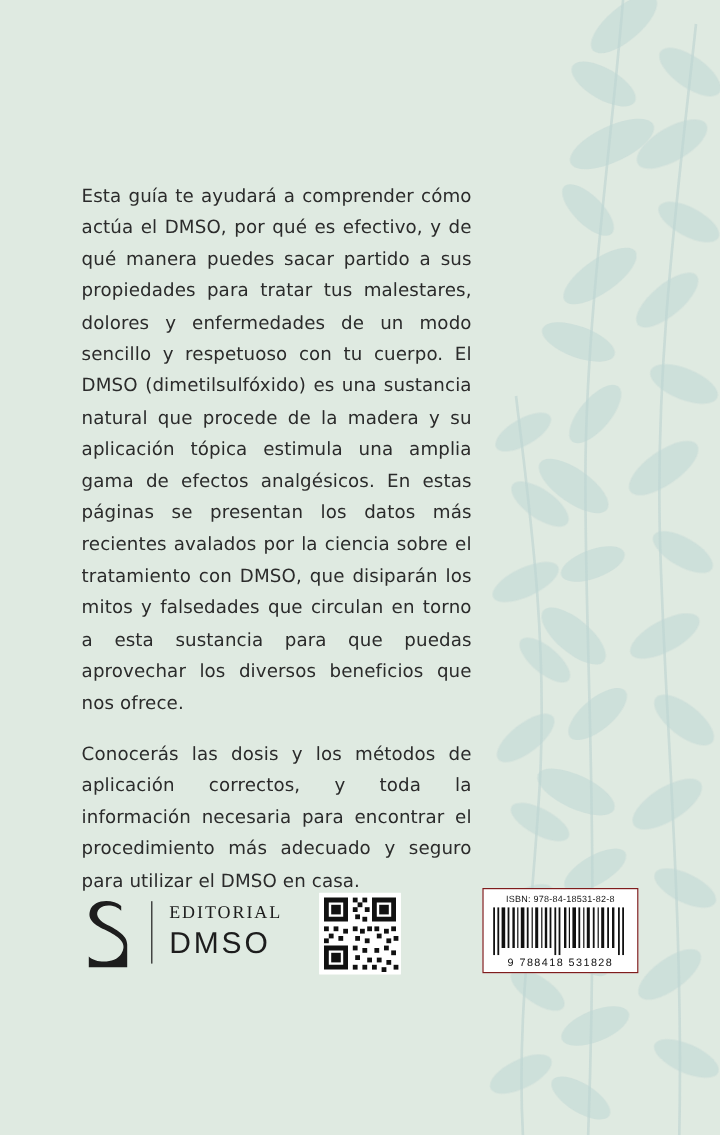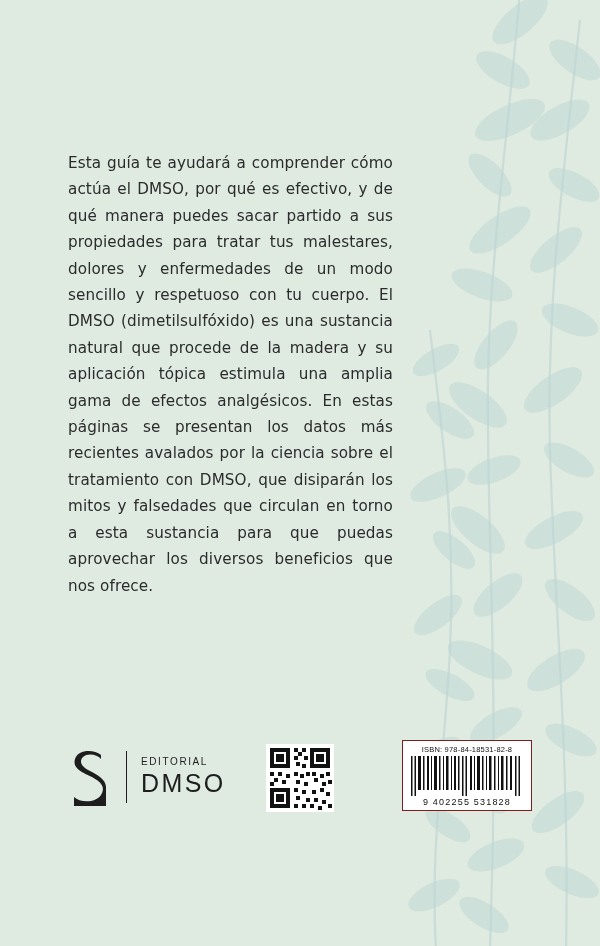--- a/index.html
+++ b/index.html
@@ -89,22 +89,22 @@
     margin: 0 14px 0 14px;
     flex: 0 0 auto;
   }
   .logo-words {
     display: flex;
     flex-direction: column;
     justify-content: center;
     line-height: 1.15;
   }
   .logo-words .l1 {
-    font-family: Liberation Sans, sans-serif;
-    font-size: 10px;
+    font-family: Liberation Serif, serif;
+    font-size: 15px;
     letter-spacing: 1.6px;
     color: #1d1d1d;
   }
   .logo-words .l2 {
     font-family: "Liberation Sans", sans-serif;
     font-size: 25px;
     letter-spacing: 2.4px;
     color: #1d1d1d;
     margin-top: 2px;
   }
@@ -283,20 +283,21 @@
             <ellipse cx="0" cy="0" rx="28" ry="12"></ellipse>
           </g>
       </g>
     </svg>
   </div>
 
   <div class="content">
 
     <div class="blurb">
       <p>Esta guía te ayudará a comprender cómo actúa el DMSO, por qué es efectivo, y de qué manera puedes sacar partido a sus propiedades para tratar tus malestares, dolores y enfermedades de un modo sencillo y respetuoso con tu cuerpo. El DMSO (dimetilsulfóxido) es una sustancia natural que procede de la madera y su aplicación tópica estimula una amplia gama de efectos analgésicos. En estas páginas se presentan los datos más recientes avalados por la ciencia sobre el tratamiento con DMSO, que disiparán los mitos y falsedades que circulan en torno a esta sustancia para que puedas aprovechar los diversos beneficios que nos ofrece.</p>
+      <p>Conocerás las dosis y los métodos de aplicación correctos, y toda la información necesaria para encontrar el procedimiento más adecuado y seguro para utilizar el DMSO en casa.</p>
     </div>
 
     <div class="footer">
 
       <div class="publisher">
         <div class="logo-mark">
           <svg width="44" height="60" viewBox="0 0 44 60" xmlns="http://www.w3.org/2000/svg">
             <path d="M33 8 C 26 2, 10 2, 7 12 C 4 22, 16 26, 24 30 C 33 35, 38 40, 33 48 C 28 56, 12 56, 6 50 L 6 59 L 38 59 L 38 40 C 38 32, 28 27, 20 23 C 13 19, 11 14, 15 10 C 19 6, 29 7, 33 12 Z" fill="#1d1d1d"></path>
           </svg>
         </div>
@@ -391,18 +392,18 @@
               <rect x="86" y="0" width="1.5" height="34"></rect>
               <rect x="90" y="0" width="1" height="34"></rect>
               <rect x="93" y="0" width="2.5" height="34"></rect>
               <rect x="98" y="0" width="1.5" height="34"></rect>
               <rect x="102" y="0" width="2" height="34"></rect>
               <rect x="107" y="0" width="1.5" height="40"></rect>
               <rect x="110.5" y="0" width="1.5" height="40"></rect>
             </g>
           </svg>
         </div>
-        <div class="barcode-digits">9 402255 531828</div>
+        <div class="barcode-digits">9 788418 531828</div>
       </div>
 
     </div>
   </div>
 </div>
 
 </body></html>

